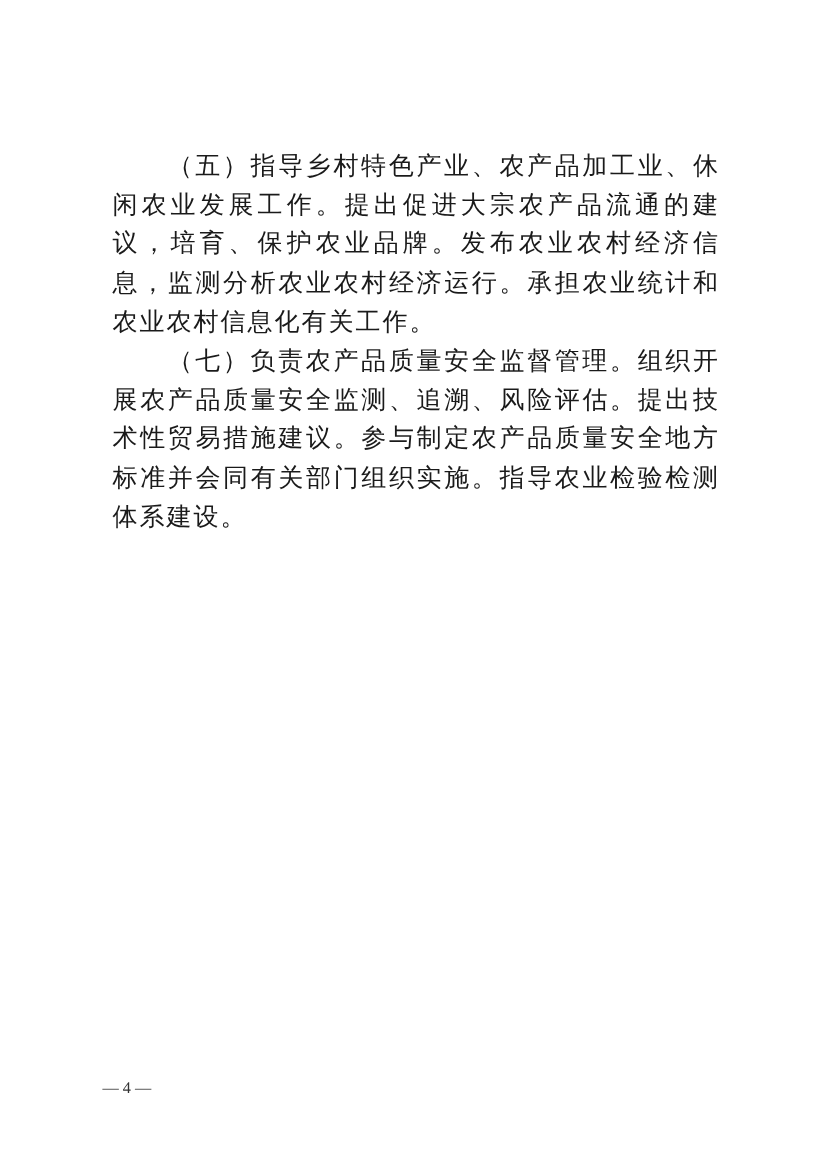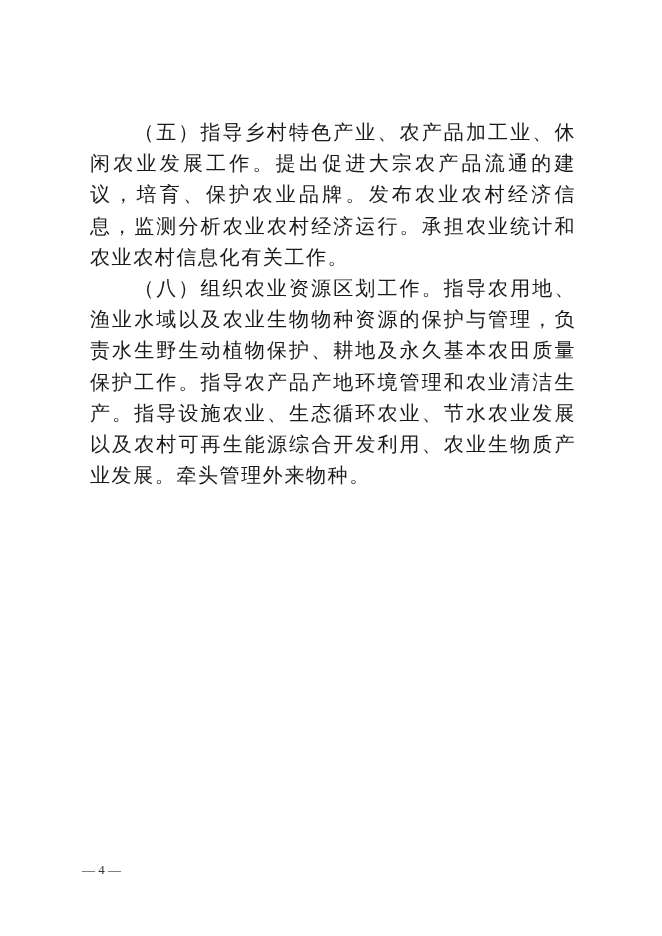--- a/index.html
+++ b/index.html
@@ -16,16 +16,16 @@
     position: absolute; left: 82px; top: 862px;
     font-family: "Liberation Serif", serif; font-size: 13px; color: #333;
   }
 </style>
 </head>
 <body>
 
 <div class="page">
   <div class="content">
     <p class="para">（五）指导乡村特色产业、农产品加工业、休闲农业发展工作。提出促进大宗农产品流通的建议，培育、保护农业品牌。发布农业农村经济信息，监测分析农业农村经济运行。承担农业统计和农业农村信息化有关工作。</p>
-    <p class="para">（八）组织农业资源区划工作。指导农用地、渔业水域以及农业生物物种资源的保护与管理，负责水生野生动植物保护、耕地及永久基本农田质量保护工作。指导农产品产地环境管理和农业清洁生产。指导设施农业、生态循环农业、节水农业发展以及农村可再生能源综合开发利用、农业生物质产业发展。牵头管理外来物种。</p>
+    <p class="para">（七）负责农产品质量安全监督管理。组织开展农产品质量安全监测、追溯、风险评估。提出技术性贸易措施建议。参与制定农产品质量安全地方标准并会同有关部门组织实施。指导农业检验检测体系建设。</p>
   </div>
   <div class="footer">— 4 —</div>
 </div>
 
 </body></html>

